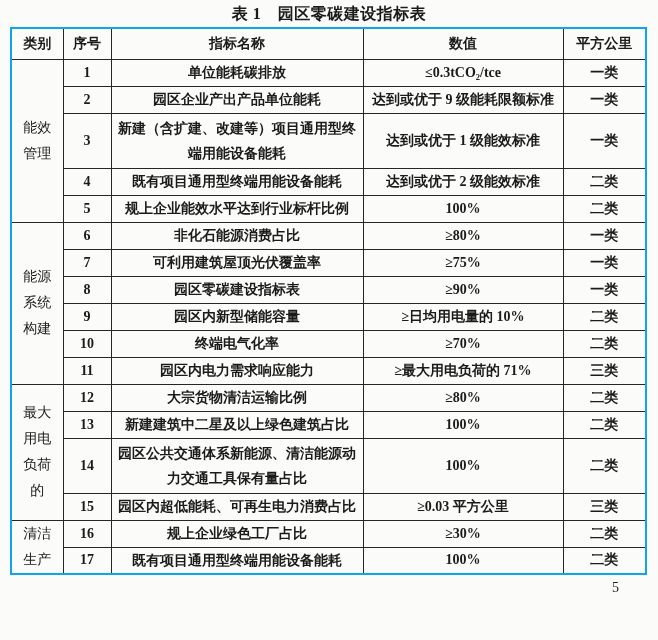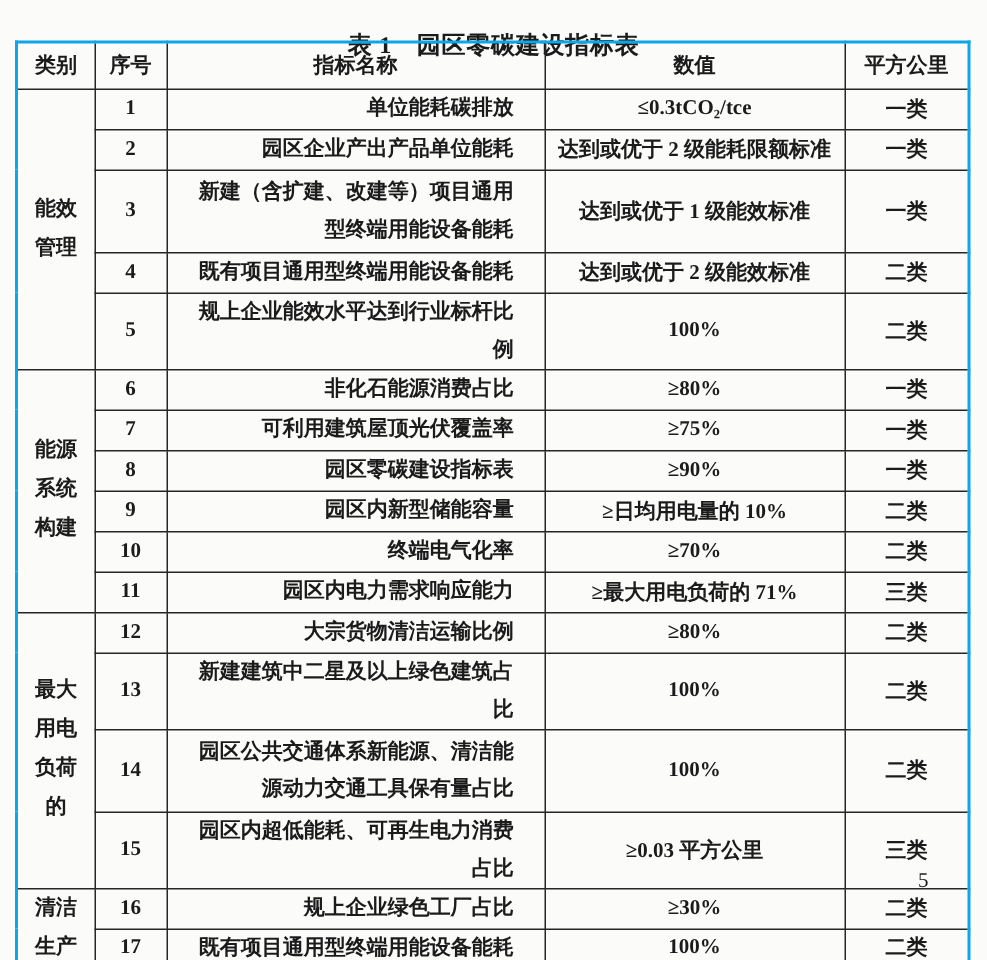--- a/index.html
+++ b/index.html
@@ -4,21 +4,21 @@
 <style>
   html, body { margin:0; padding:0; }
   body {
     width:658px; height:640px; position:relative;
     background:#fbfbfa;
     font-family:"Liberation Serif", serif;
     color:#1b1b1b;
     overflow:hidden;
   }
   .doc-title {
-    position:absolute; top:20px; left:0; width:658px;
+    position:absolute; top:4px; left:0; width:658px;
     text-align:center;
     font-size:16px; font-weight:bold;
     letter-spacing:0.5px;
   }
   table.indicator-table {
     position:absolute; top:27px; left:10px;
     width:635px;
     border-collapse:collapse;
     table-layout:fixed;
     border:2px solid #0ea5e9;
@@ -32,23 +32,23 @@
     padding:0;
     overflow:hidden;
   }
   .indicator-table thead tr { height:31px; }
   .indicator-table thead th { font-weight:bold; }
   .indicator-table tbody tr { height:27px; }
   .indicator-table tbody tr.tall { height:55px; }
   td.cat {
     padding:0 10px;
     line-height:26px;
-    font-weight:700;
+    font-weight:400;
   }
-  td.name { padding:0 20px; line-height:25px;text-align:right; }
+  td.name { padding:0 0; line-height:25px; }
   td.val  { padding:0 2px; }
   .page-number {
     position:absolute; top:580px; left:612px;
     font-size:14px;
   }
 </style>
 </head>
 <body>
 
 <div class="doc-title">表 1　园区零碳建设指标表</div>
@@ -74,21 +74,21 @@
     <tr>
       <td class="cat" rowspan="5">能效管理</td>
       <td class="no">1</td>
       <td class="name">单位能耗碳排放</td>
       <td class="val">≤0.3tCO₂/tce</td>
       <td class="type">一类</td>
     </tr>
     <tr>
       <td class="no">2</td>
       <td class="name">园区企业产出产品单位能耗</td>
-      <td class="val">达到或优于 2 级能耗限额标准</td>
+      <td class="val">达到或优于 9 级能耗限额标准</td>
       <td class="type">一类</td>
     </tr>
     <tr class="tall">
       <td class="no">3</td>
       <td class="name">新建（含扩建、改建等）项目通用型终端用能设备能耗</td>
       <td class="val">达到或优于 1 级能效标准</td>
       <td class="type">一类</td>
     </tr>
     <tr>
       <td class="no">4</td>

